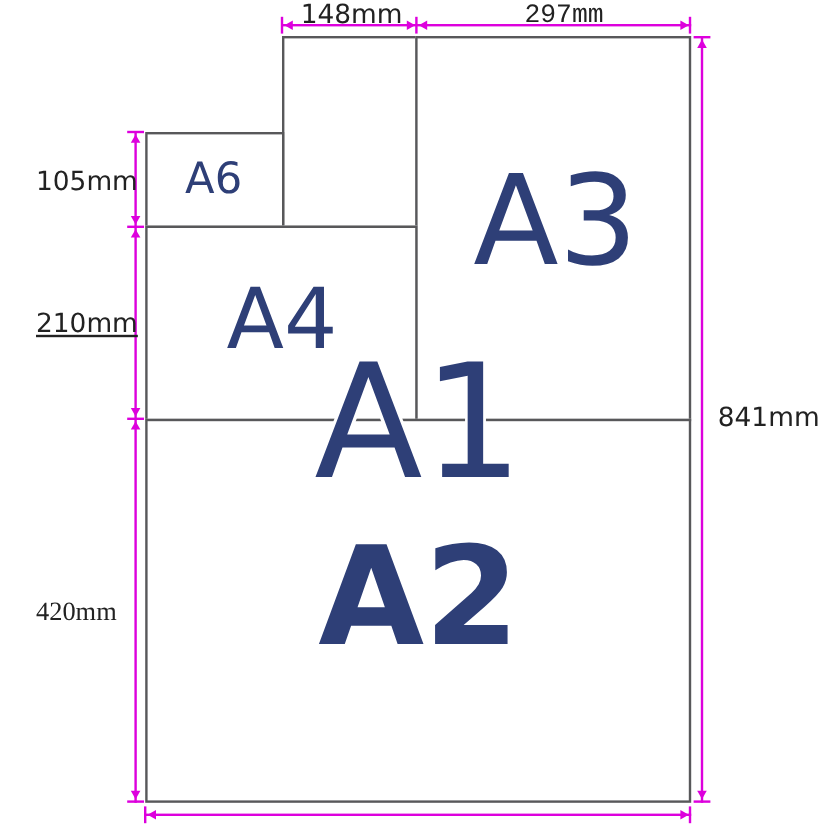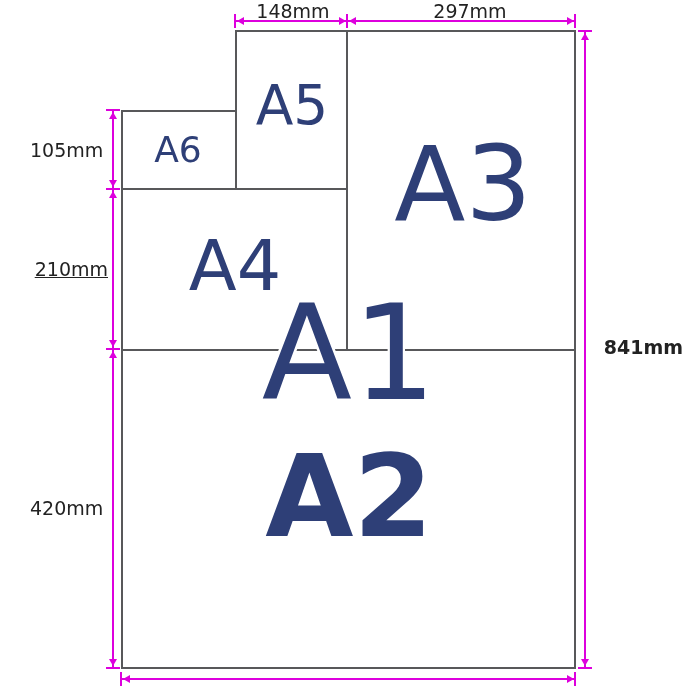--- a/index.html
+++ b/index.html
@@ -32,27 +32,27 @@
   .dline{position:absolute;background:#dd00dd;}
   .tick{position:absolute;background:#dd00dd;}
   .vtick{width:2px;height:14px;}
   .htick{width:14px;height:2px;}
   .arr{position:absolute;width:0;height:0;}
   .arr.up{border-left:4px solid transparent;border-right:4px solid transparent;border-bottom:7px solid #dd00dd;}
   .arr.down{border-left:4px solid transparent;border-right:4px solid transparent;border-top:7px solid #dd00dd;}
   .arr.left{border-top:4px solid transparent;border-bottom:4px solid transparent;border-right:7px solid #dd00dd;}
   .arr.right{border-top:4px solid transparent;border-bottom:4px solid transparent;border-left:7px solid #dd00dd;}
   
-  .dlabel{position:absolute;color:#222222;font-size:19px;line-height:1;white-space:nowrap;z-index:3;}
+  .dlabel{position:absolute;color:#222222;font-size:22px;line-height:1;white-space:nowrap;z-index:3;}
   .d-148{left:233px;top:2px;width:120px;text-align:center;}
-  .d-297{left:410px;top:2px;width:120px;text-align:center;}
+  .d-297{left:410px;top:2px;width:120px;text-align:center;font-family:Liberation Mono, monospace;}
   .d-105{left:30px;top:141px;width:78px;text-align:left;}
   .d-210{left:30px;top:260px;width:78px;text-align:right;text-decoration:underline;}
-  .d-420{left:30px;top:499px;width:78px;text-align:left;}
-  .d-841{left:593px;top:338px;width:90px;text-align:right;font-weight:bold;}
+  .d-420{left:30px;top:499px;width:78px;text-align:left;font-family:Liberation Serif, serif;}
+  .d-841{left:593px;top:338px;width:90px;text-align:right;}
   .d-594{left:290px;top:682px;width:120px;text-align:center;}
 </style>
 </head>
 <body>
 
 <div class="canvas">
 
   <div class="sheet r-a5"></div>
   <div class="sheet r-a3"></div>
   <div class="sheet r-a6"></div>
@@ -107,19 +107,18 @@
   </div>
 
   <div class="dlabel d-148">148mm</div>
   <div class="dlabel d-297">297mm</div>
   <div class="dlabel d-105">105mm</div>
   <div class="dlabel d-210">210mm</div>
   <div class="dlabel d-420">420mm</div>
   <div class="dlabel d-841">841mm</div>
 
   <div class="slabel l-a6">A6</div>
-  <div class="slabel l-a5">A5</div>
   <div class="slabel l-a4">A4</div>
   <div class="slabel l-a3">A3</div>
   <div class="slabel l-a1">A1</div>
   <div class="slabel l-a2">A2</div>
 
 </div>
 
 </body></html>

